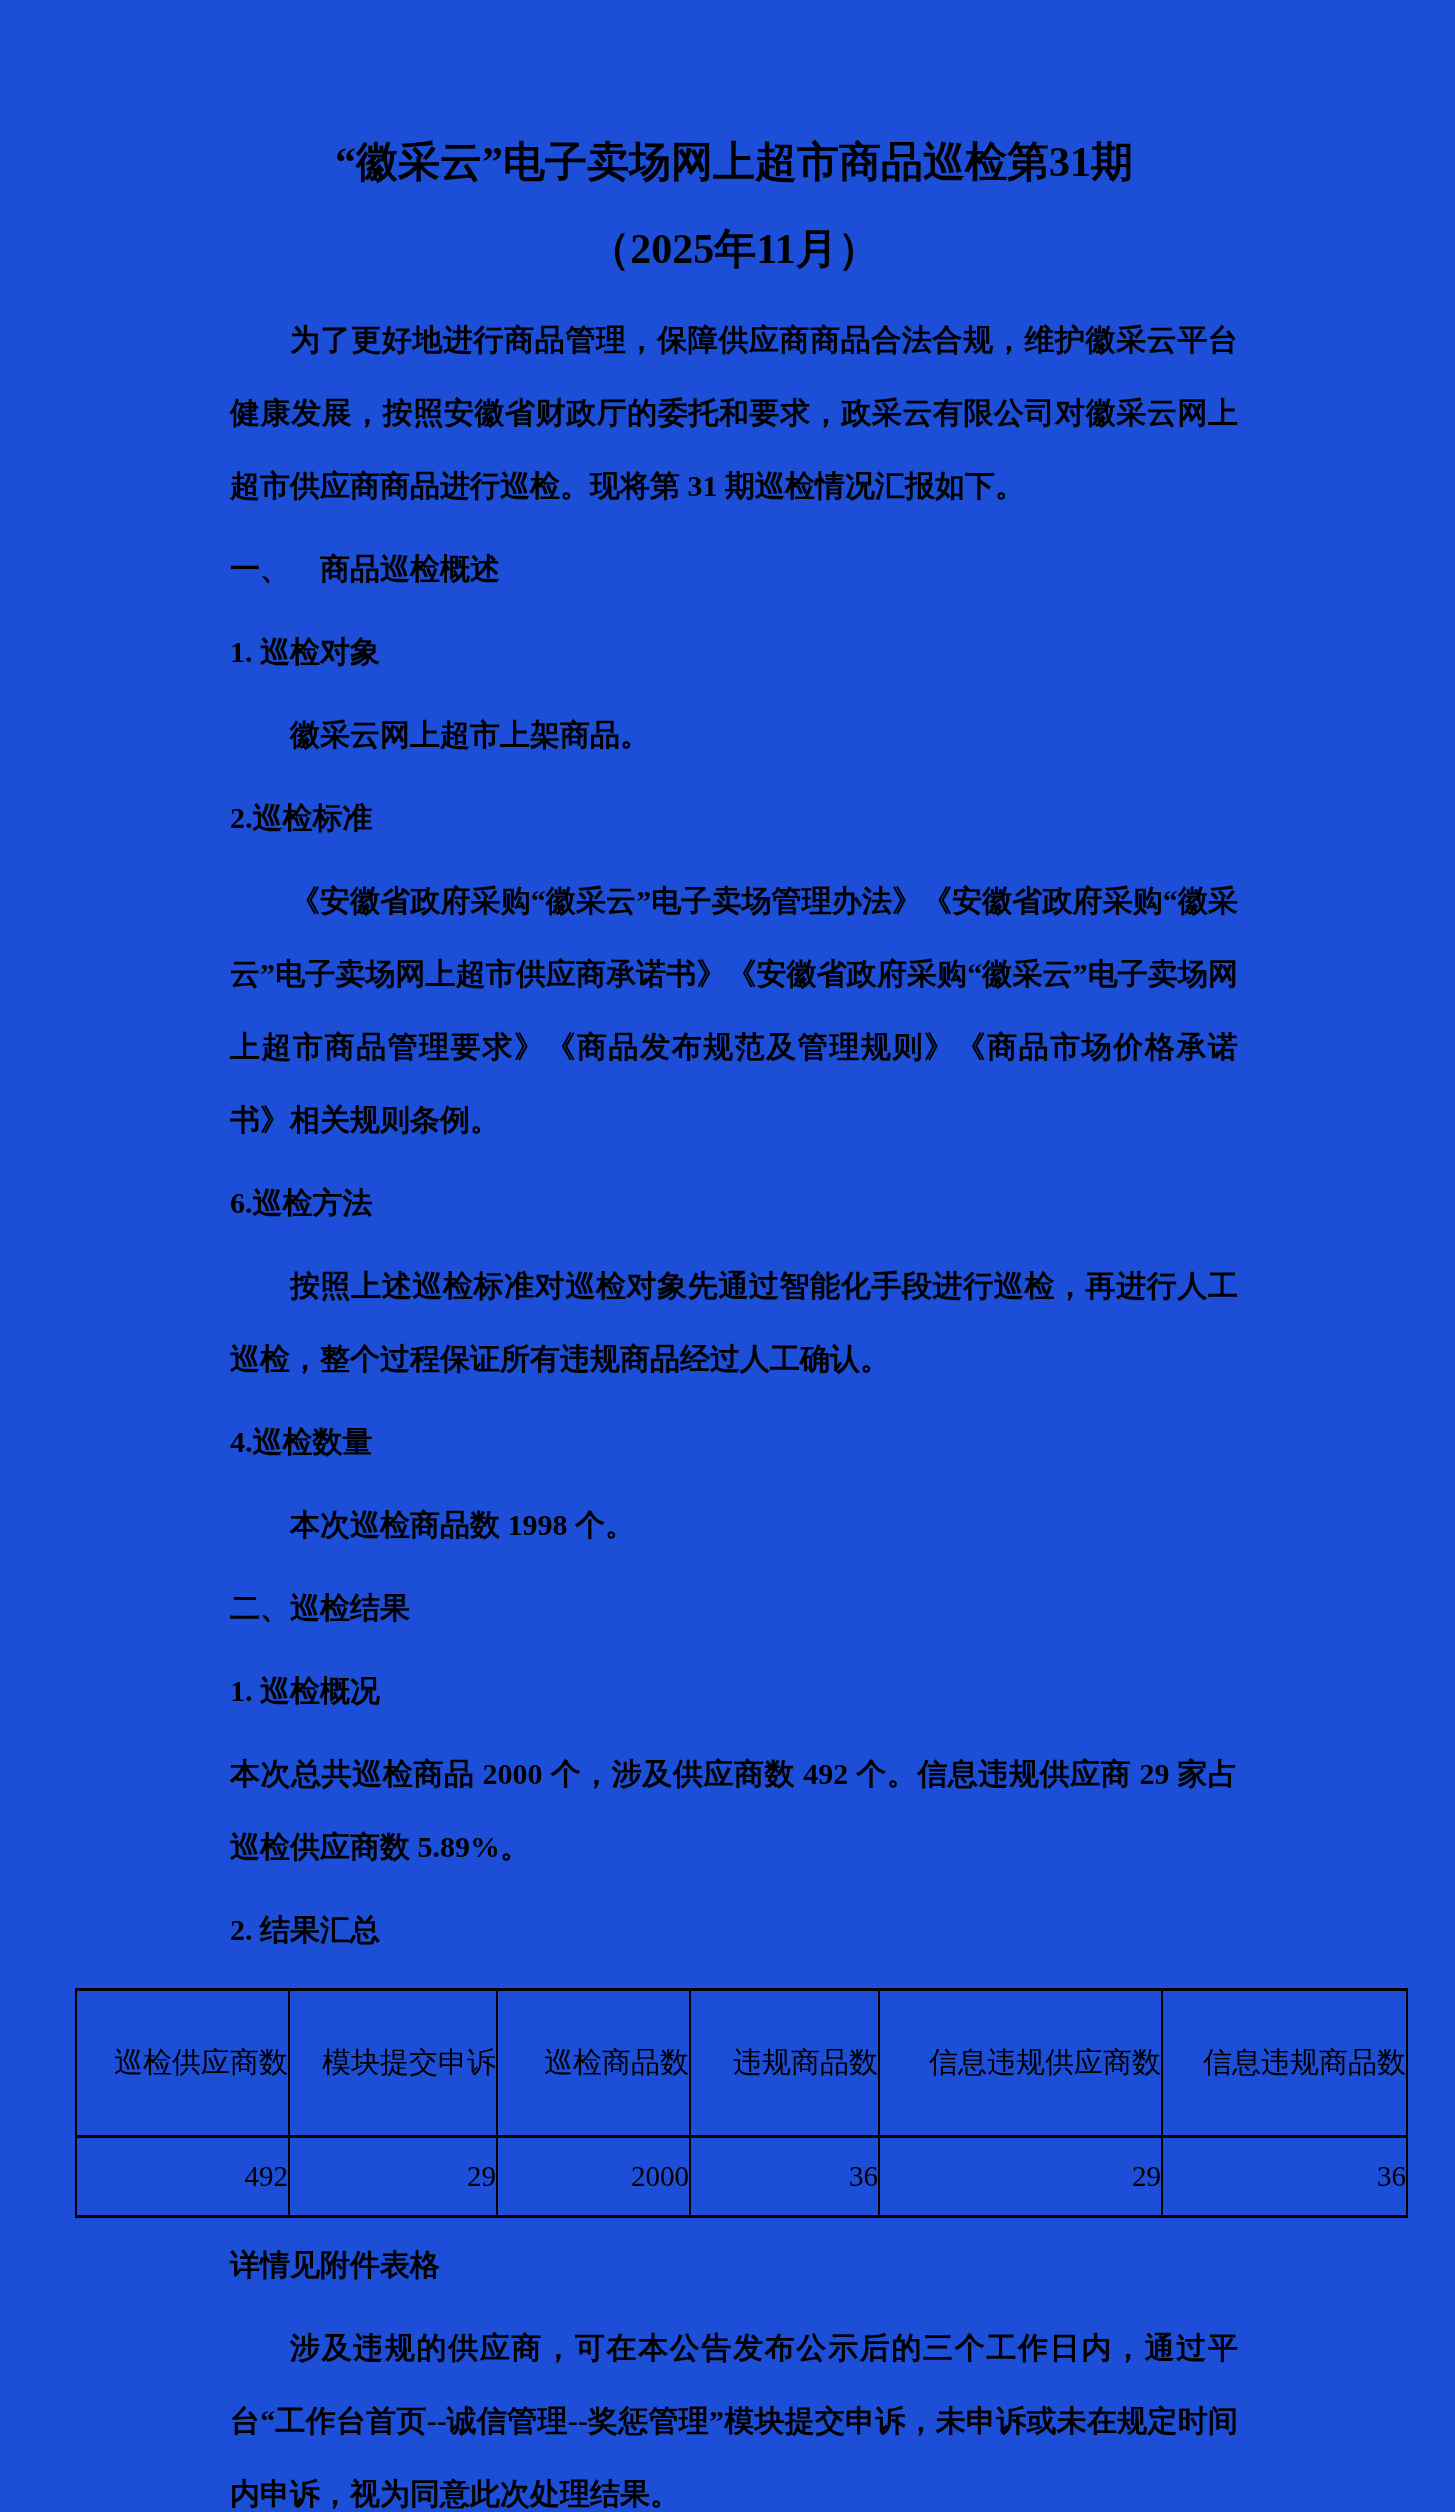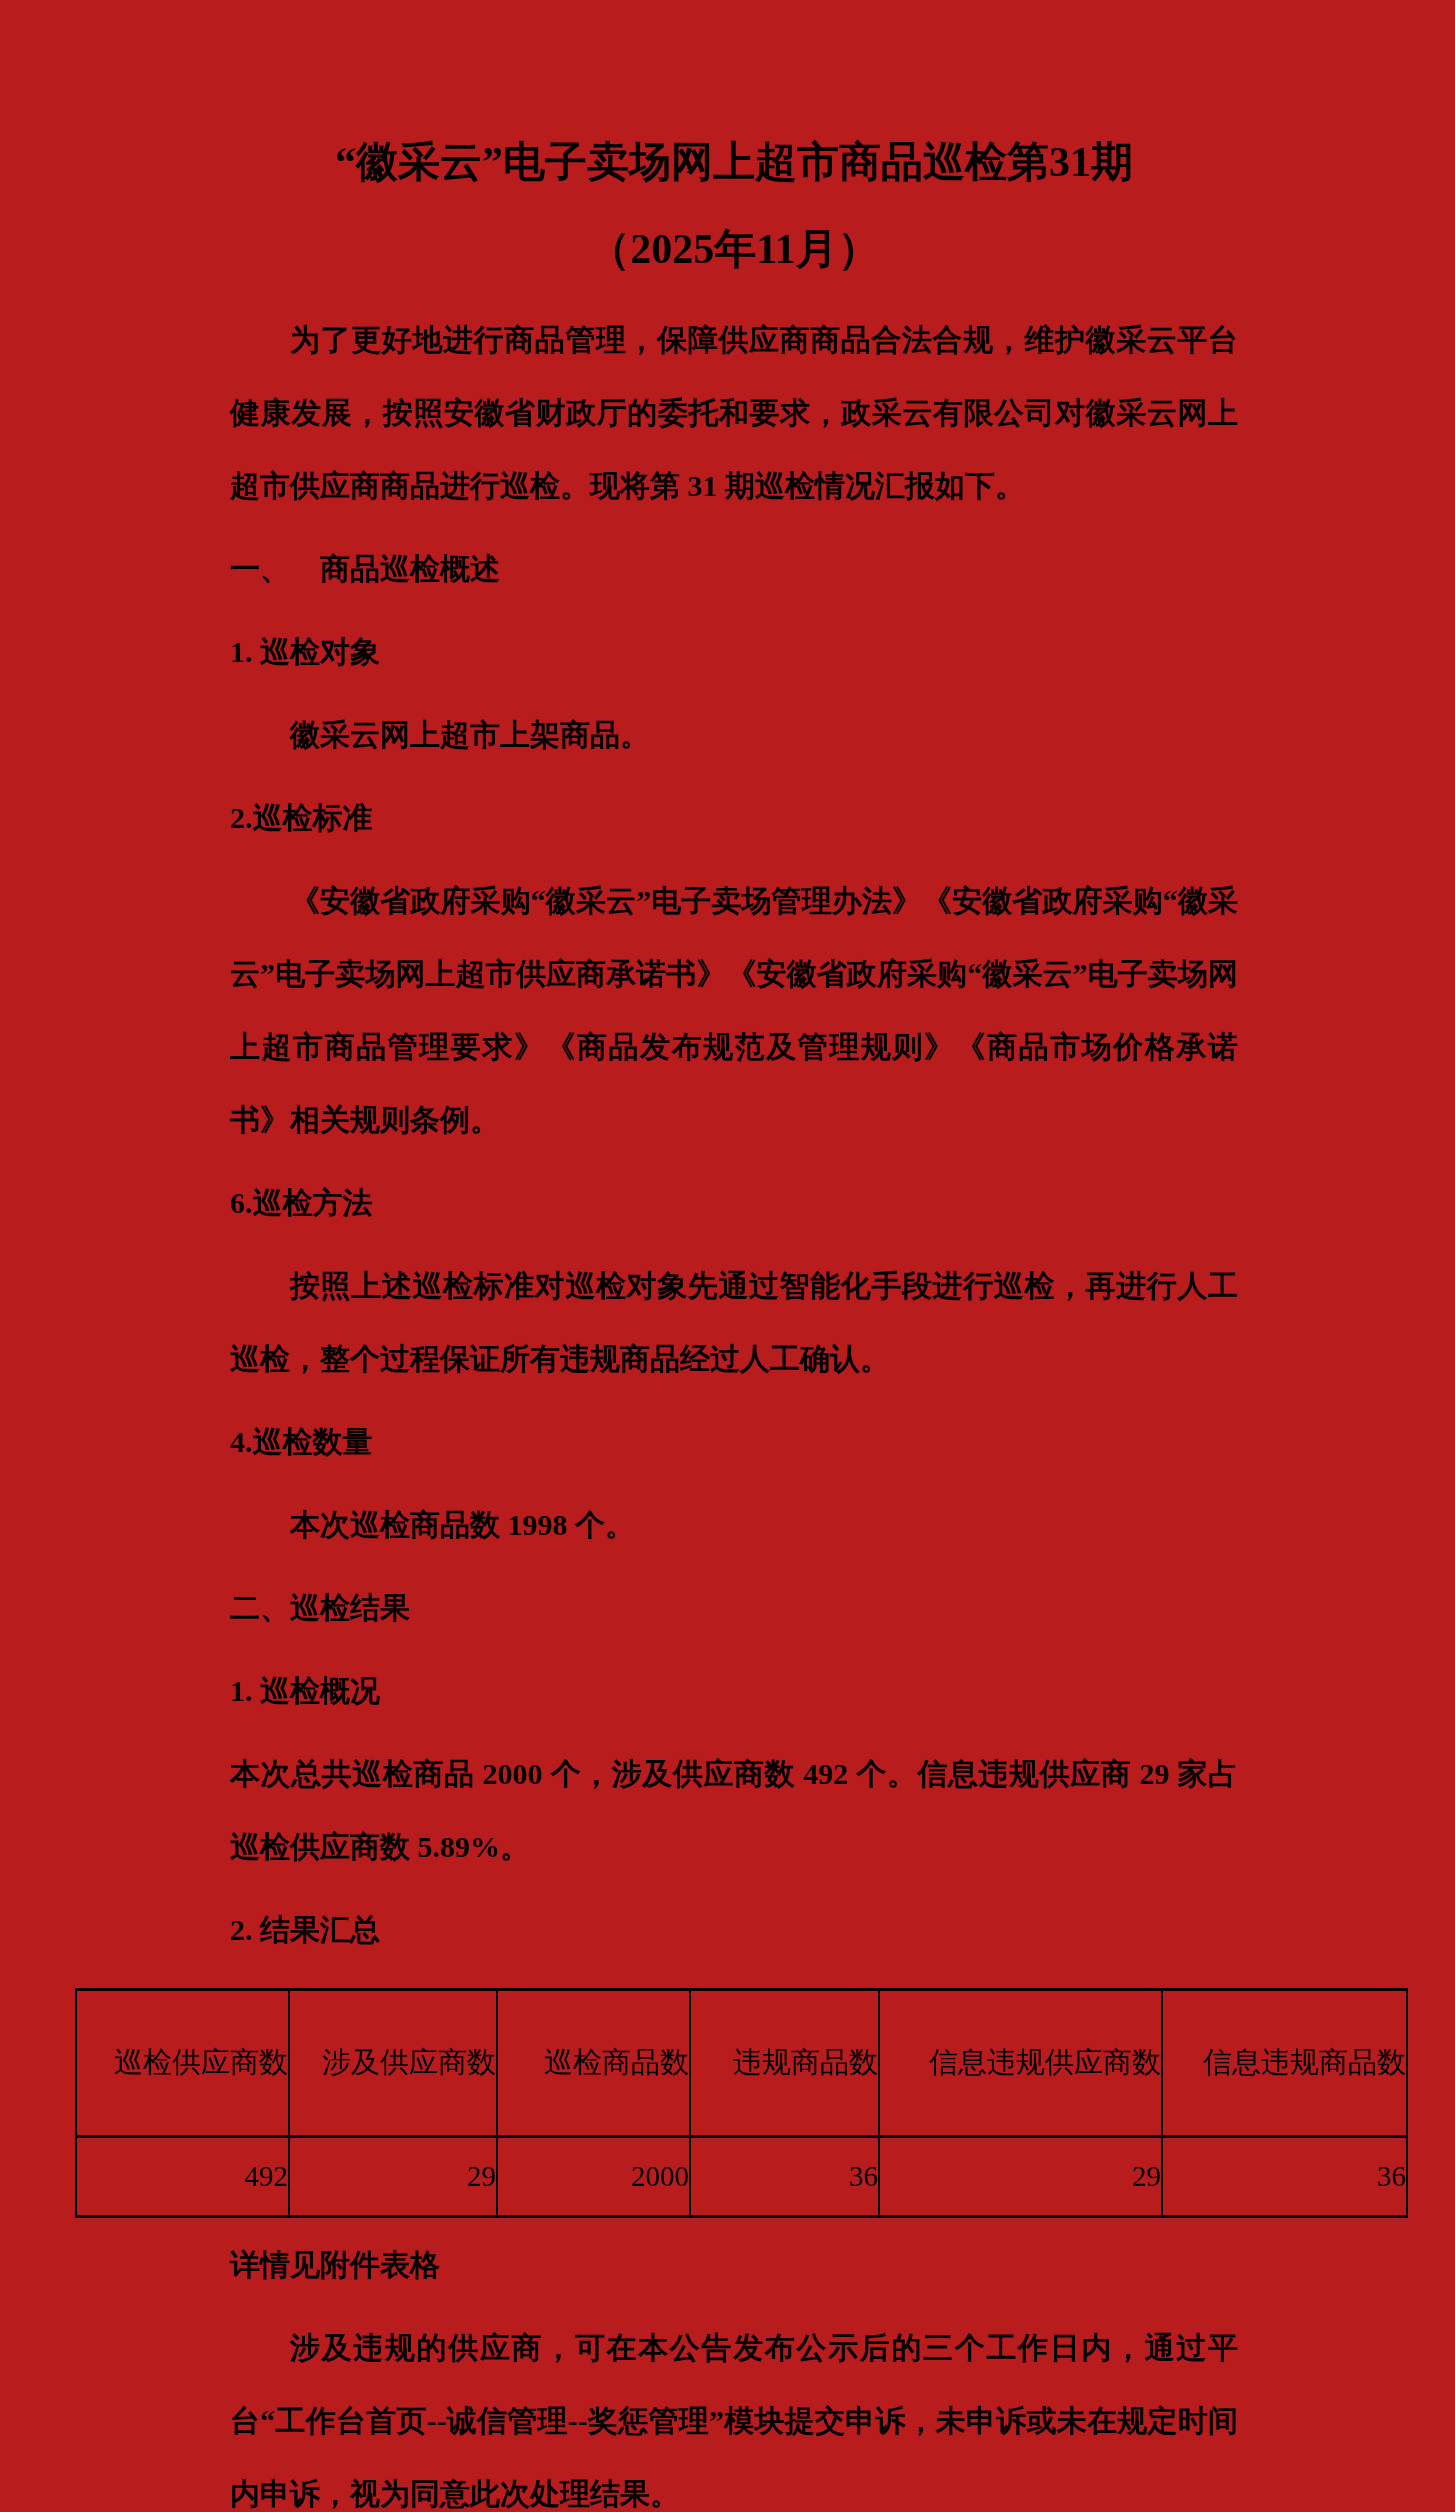--- a/index.html
+++ b/index.html
@@ -5,21 +5,21 @@
   html, body {
     margin: 0;
     padding: 0;
     background: #ffffff;
   }
   .page {
     position: relative;
     width: 1456px;
     height: 2512px;
     box-sizing: border-box;
-    background: #b91c1c;
+    background: #1d4ed8;
     color: #000000;
     padding: 119px 208px 0 220px;
     font-family: "Liberation Serif", "DejaVu Serif", serif;
     overflow: hidden;
   }
   .doc-title {
     font-size: 42px;
     font-weight: bold;
     text-align: center;
     line-height: 87px;
@@ -97,21 +97,21 @@
         <col style="width:213px">
         <col style="width:208px">
         <col style="width:193px">
         <col style="width:189px">
         <col style="width:283px">
         <col style="width:245px">
       </colgroup>
       <thead>
         <tr>
           <th>巡检供应商数</th>
-          <th>涉及供应商数</th>
+          <th>模块提交申诉</th>
           <th>巡检商品数</th>
           <th>违规商品数</th>
           <th>信息违规供应商数</th>
           <th>信息违规商品数</th>
         </tr>
       </thead>
       <tbody>
         <tr>
           <td>492</td>
           <td>29</td>

